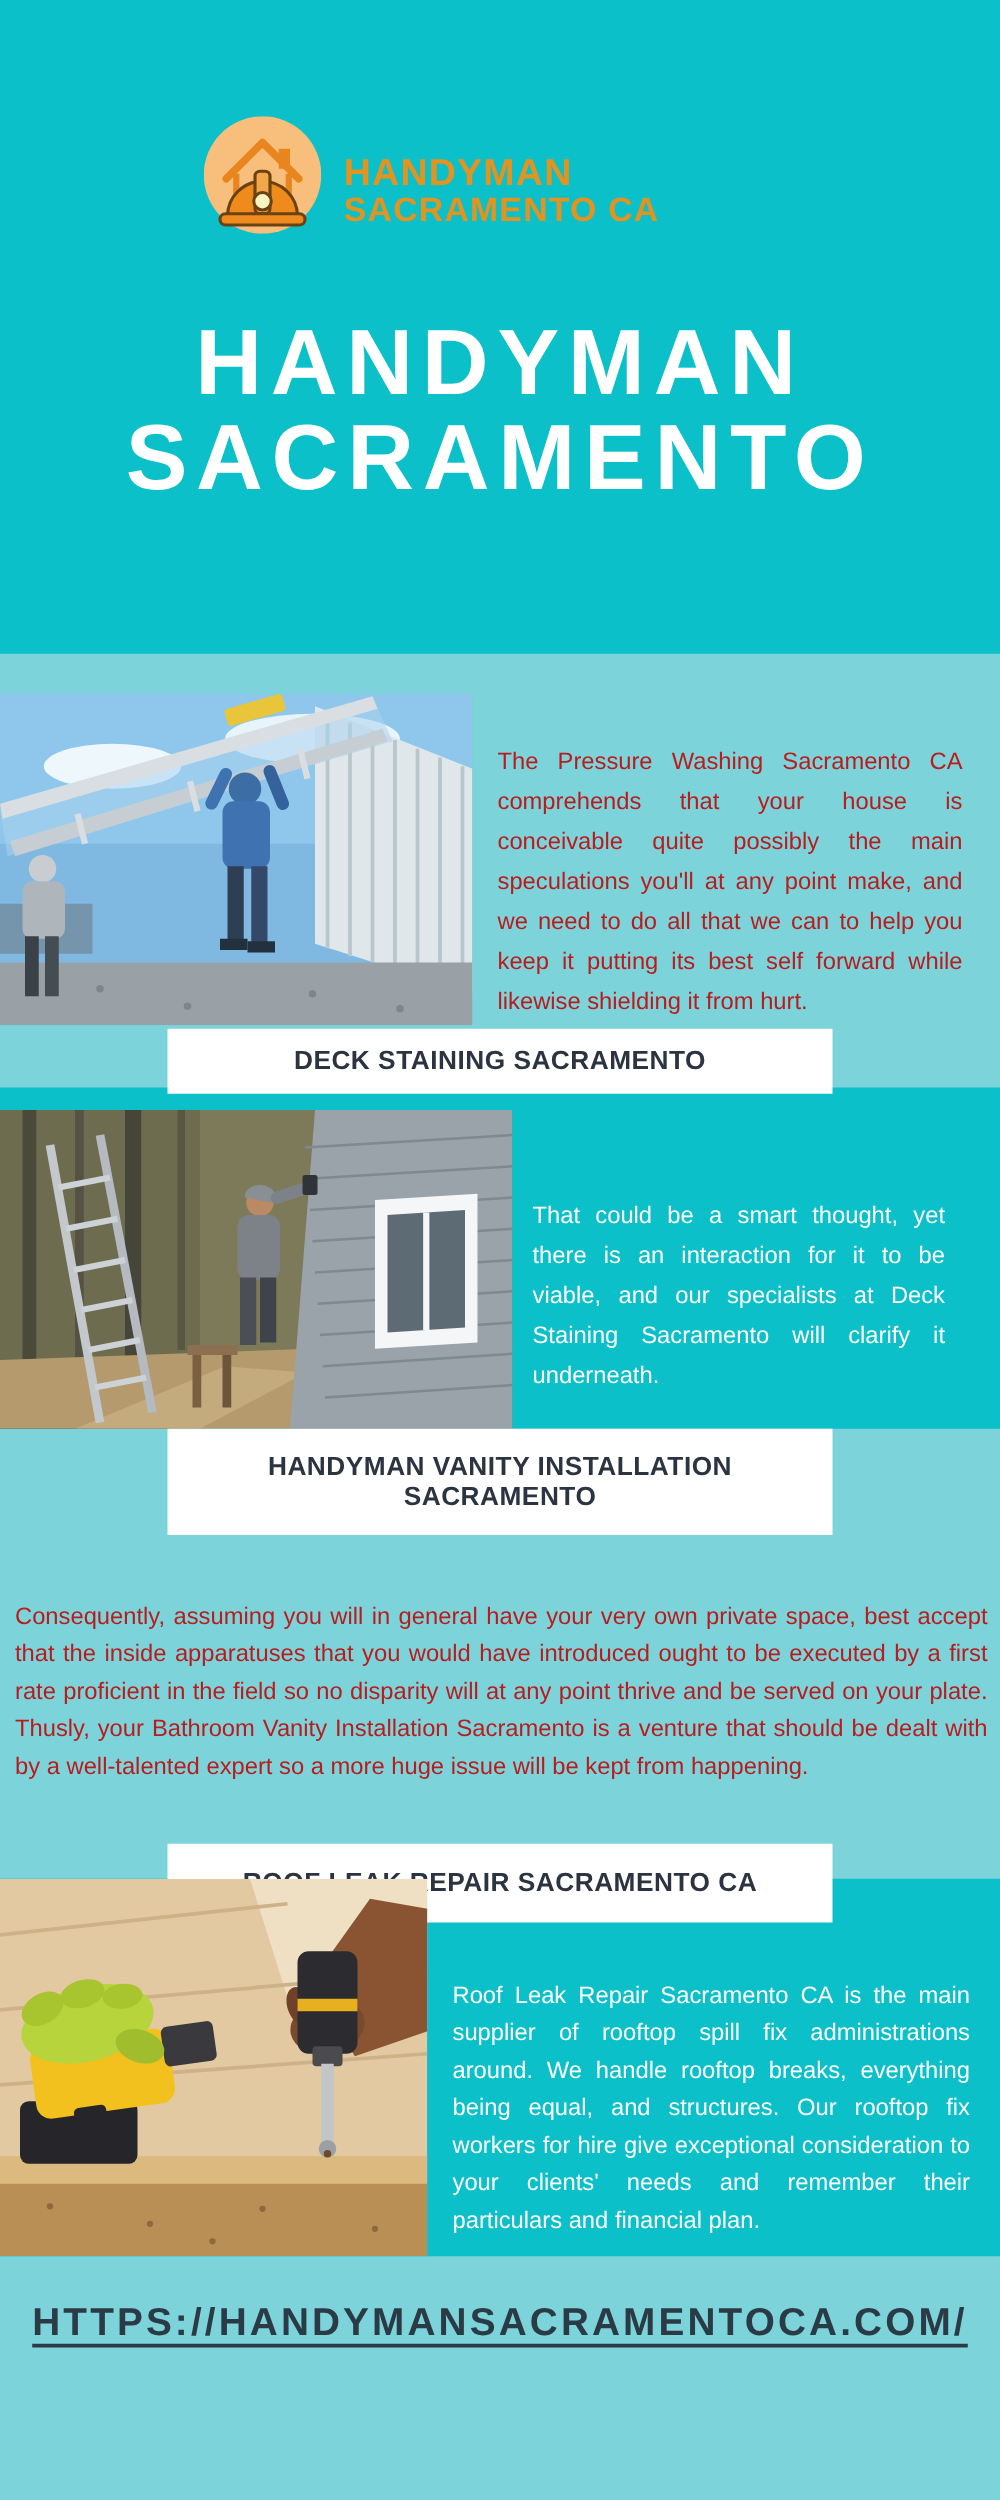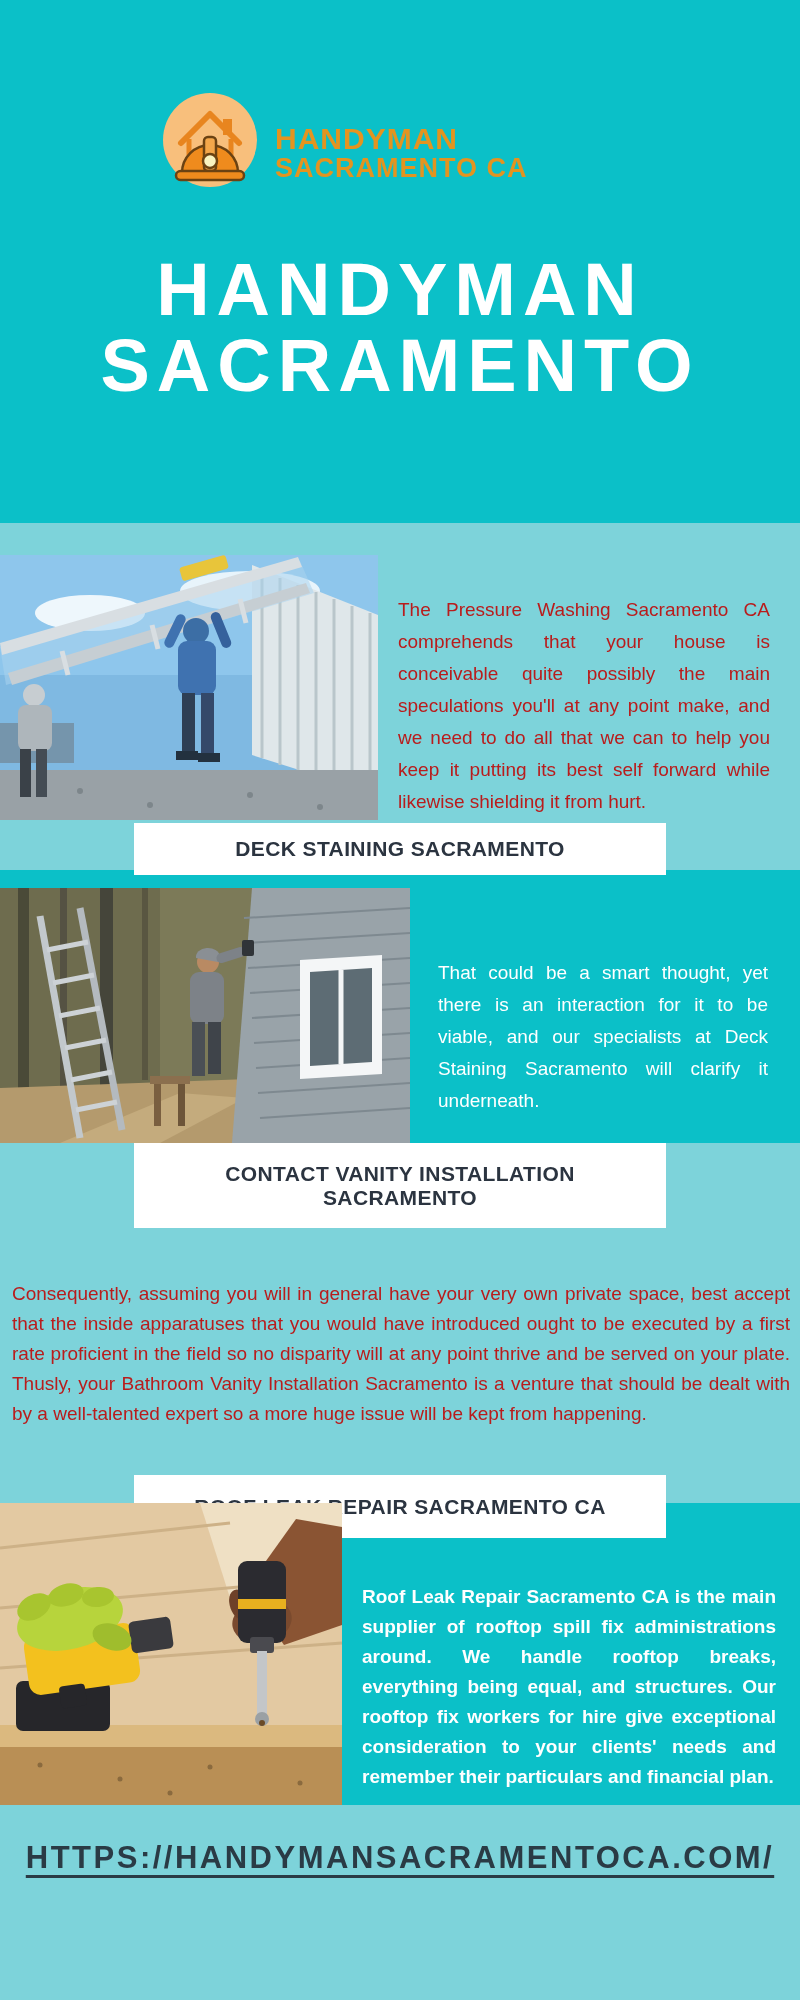--- a/index.html
+++ b/index.html
@@ -40,23 +40,23 @@
   .head-3 .head-inner { max-width:430px; }
   .head-4 { top:1475px; height:63px; }
 
   
   .para {
     position:absolute; text-align:justify; font-size:19px; line-height:32px;
   }
   .para-dark { color:#b91c1c; }
   .para-light { color:#ffffff; }
   .para-1 { top:575px;  left:398px; width:372px; }
-  .para-2 { top:938px;  left:438px; width:330px; }
+  .para-2 { top:938px;  left:426px; width:330px; }
   .para-3 { top:1260px; left:12px;  width:778px; line-height:30px; }
-  .para-4 { top:1563px; left:362px; width:414px; line-height:30px;font-weight:bold; }
+  .para-4 { top:1563px; left:362px; width:414px; line-height:30px; }
 
   
   .photo { position:absolute; left:0; overflow:hidden; }
   .photo svg { display:block; }
   .photo-1 { top:555px;  width:378px; height:265px; }
   .photo-2 { top:888px;  width:410px; height:255px; }
   .photo-4 { top:1503px; width:342px; height:302px; }
 
   
   .footer { position:absolute; top:1818px; left:0; width:800px; text-align:center; color:#2a3b45; }
@@ -192,21 +192,21 @@
       <rect x="190" y="84" width="34" height="52" rx="9" fill="#7d8288"></rect>
       <rect x="216" y="62" width="30" height="10" rx="5" fill="#7d8288" transform="rotate(-18 231 67)"></rect>
       <rect x="242" y="52" width="12" height="16" rx="2" fill="#303438"></rect>
       <rect x="192" y="134" width="13" height="54" fill="#4a4f55"></rect>
       <rect x="208" y="134" width="13" height="52" fill="#3f444a"></rect>
     </svg>
   </div>
   <p class="para para-light para-2">That could be a smart thought, yet there is an interaction for it to be viable, and our specialists at Deck Staining Sacramento will clarify it underneath.</p>
 
   <div class="head-box head-3">
-    <span class="head-inner">CONTACT VANITY INSTALLATION SACRAMENTO</span>
+    <span class="head-inner">HANDYMAN VANITY INSTALLATION SACRAMENTO</span>
   </div>
   <p class="para para-dark para-3">Consequently, assuming you will in general have your very own private space, best accept that the inside apparatuses that you would have introduced ought to be executed by a first rate proficient in the field so no disparity will at any point thrive and be served on your plate. Thusly, your Bathroom Vanity Installation Sacramento is a venture that should be dealt with by a well-talented expert so a more huge issue will be kept from happening.</p>
 
   <div class="head-box head-4">
     <span class="head-inner">ROOF LEAK REPAIR SACRAMENTO CA</span>
   </div>
   <div class="photo photo-4">
     <svg viewBox="0 0 342 302" width="342" height="302">
       <rect width="342" height="302" fill="#e3c9a2"></rect>
       <polygon points="200,0 342,0 342,120 230,95" fill="#efe0c4"></polygon>

